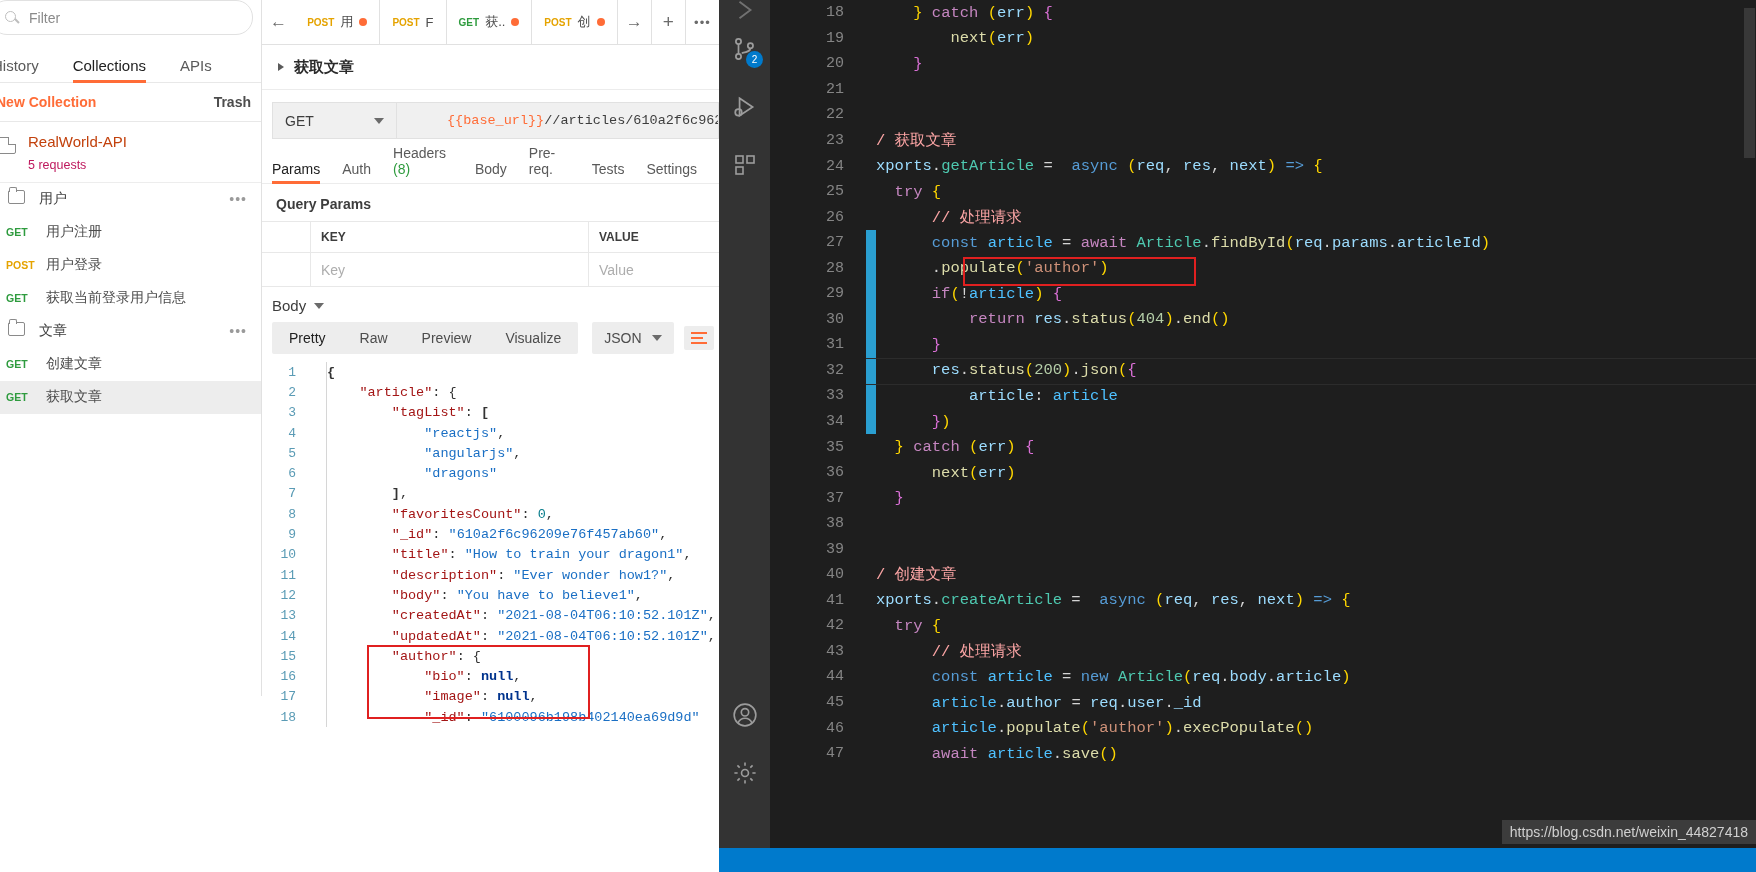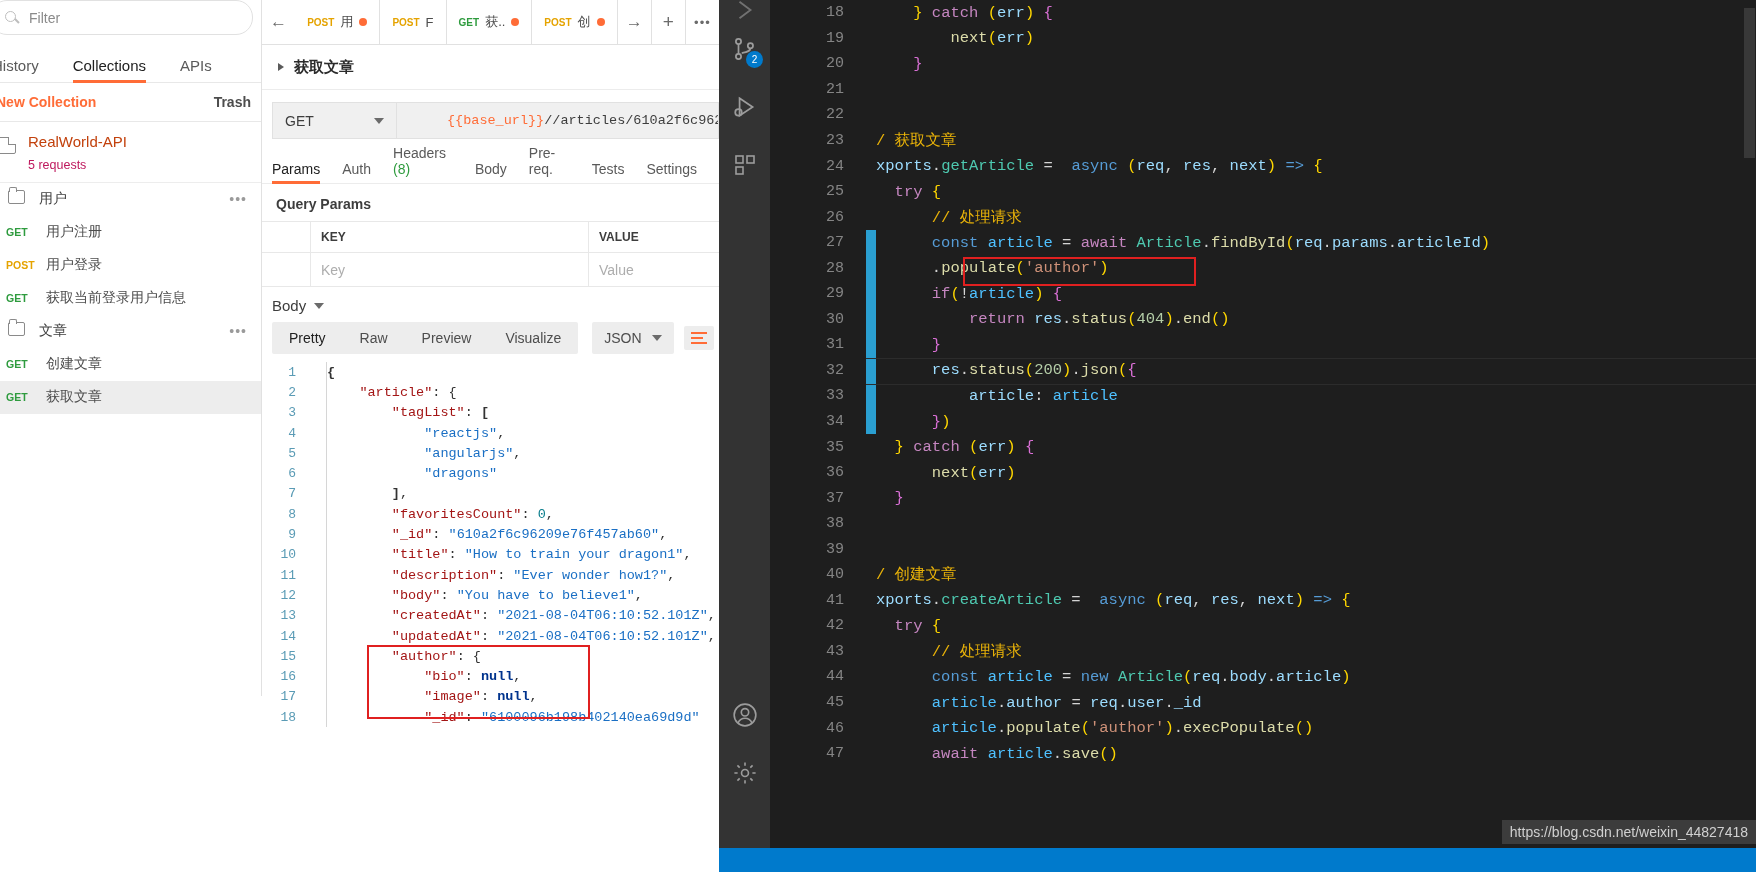--- a/index.html
+++ b/index.html
@@ -298,21 +298,21 @@
   .vs-txt { padding-left: 0px; text-align: right; }
 
   .c-key   { color: #c586c0; }
   .c-kw2   { color: #569cd6; }
   .c-fn    { color: #dcdcaa; }
   .c-var   { color: #9cdcfe; }
   .c-const { color: #4fc1ff; }
   .c-type  { color: #4ec9b0; }
   .c-str   { color: #ce9178; }
   .c-num   { color: #b5cea8; }
-  .c-cmt   { color: #eab308; margin-top: 32px; }
+  .c-cmt   { color: #fca5a5; margin-top: 32px; }
   .c-pun   { color: #d4d4d4; }
   .c-par   { color: #ffd700; }
   .c-par2  { color: #da70d6; }
   .c-new   { color: #569cd6; }
 
   .vs-hl { position: absolute; left: 96px; right: 0; height: 25.55px; border-top: 1px solid #2c2c2c; border-bottom: 1px solid #2c2c2c; pointer-events:none; }
   .vs-redbox { position: absolute; border: 2px solid #e02020; pointer-events: none; }
 
   .vs-scroll {
     position: absolute; right: 0; top: 0; width: 13px; height: 872px;

